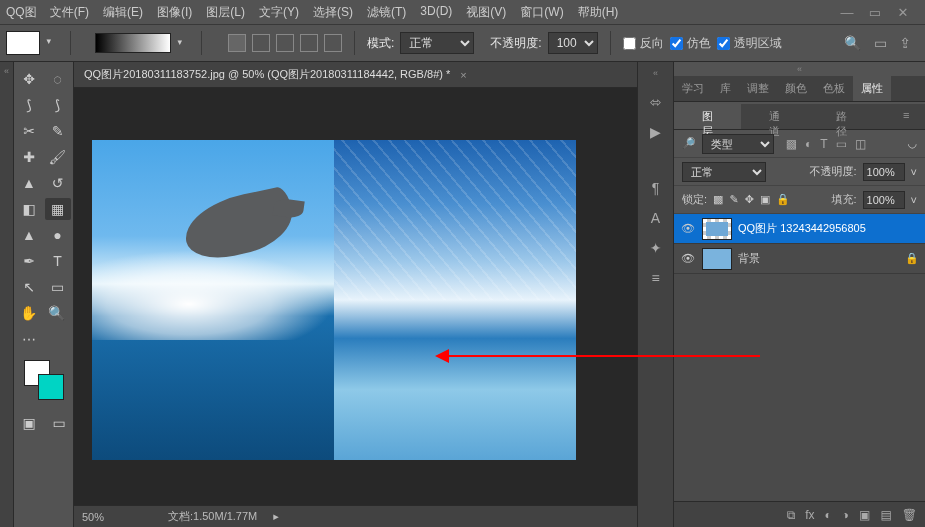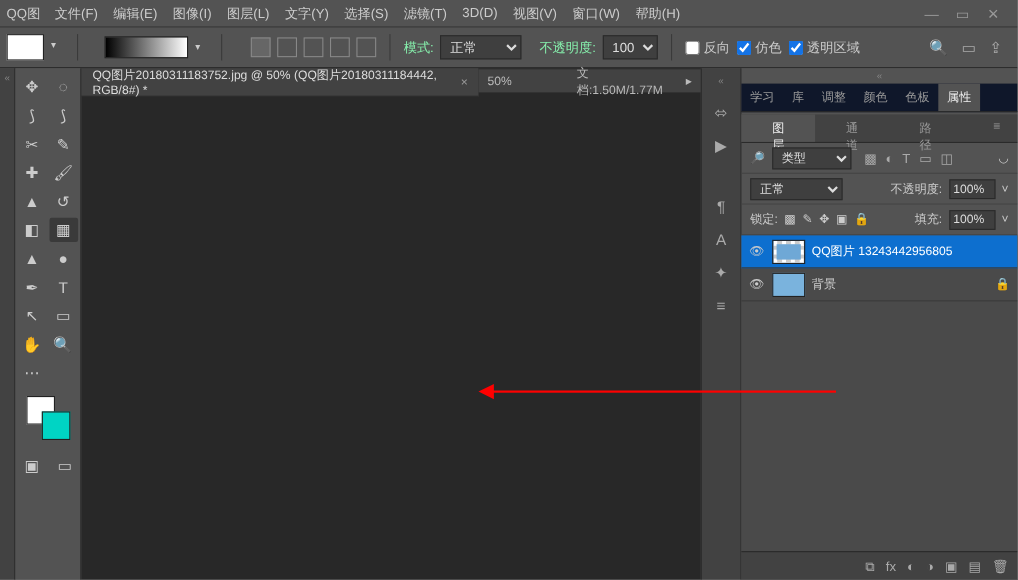--- a/index.html
+++ b/index.html
@@ -16,63 +16,63 @@
 
 .optionsbar { height: 38px; background: #535353; border-top: 1px solid #383838; border-bottom: 1px solid #2a2a2a; display: flex; align-items: center; padding: 0 6px; gap: 6px; }
 .swatch-btn { width: 34px; height: 24px; background: #fff; border: 1px solid #222; position: relative; }
 .swatch-btn::after { content: "▾"; position: absolute; right: -12px; top: 4px; font-size: 9px; color: #ccc; }
 .gradient-preview { width: 76px; height: 20px; background: linear-gradient(90deg, #000, #fff); border: 1px solid #222; margin-left: 12px; position: relative; }
 .gradient-preview::after { content: "▾"; position: absolute; right: -12px; top: 3px; font-size: 9px; color: #ccc; }
 .divider { width: 1px; height: 24px; background: #3a3a3a; margin: 0 6px; }
 .mode-icons { display: flex; gap: 6px; margin-left: 14px; }
 .mode-icons span { width: 18px; height: 18px; border: 1px solid #888; display: inline-block; }
 .mode-icons span.active { background: #666; }
-.label { font-size: 12px; color: #86efac; }
+.label { font-size: 12px; color: #e5e5e5; }
 .select { background: #3f3f3f; border: 1px solid #2a2a2a; color: #ddd; font-size: 12px; padding: 2px 4px; height: 22px; }
 .select.small { width: 74px; }
 .opacity-box { width: 50px; }
 .chk { display: inline-flex; align-items: center; gap: 4px; font-size: 12px; }
 .chk input { accent-color: #1473e6; }
 .right-icons { margin-left: auto; display: flex; gap: 12px; padding-right: 8px; color: #aaa; font-size: 14px; }
 
 
 .main { display: flex; height: calc(100% - 24px - 38px); }
 .left-strip { width: 14px; background: #424242; border-right: 1px solid #2a2a2a; padding-top: 4px; text-align: center; color: #888; font-size: 9px; }
 .toolbox { width: 60px; background: #535353; border-right: 1px solid #2a2a2a; padding: 6px 2px; }
 .toolbox-grid { display: grid; grid-template-columns: 1fr 1fr; gap: 4px 2px; }
 .tool { width: 26px; height: 22px; display: flex; align-items: center; justify-content: center; color: #ccc; font-size: 14px; border-radius: 2px; }
 .tool.sel { background: #3a3a3a; }
 .color-swatches { position: relative; width: 40px; height: 40px; margin: 10px auto 6px; }
 .fg-sw { position: absolute; top: 0; left: 0; width: 26px; height: 26px; background: #fff; border: 1px solid #222; }
 .bg-sw { position: absolute; bottom: 0; right: 0; width: 26px; height: 26px; background: #00d4c4; border: 1px solid #222; }
 .bottom-tools { display: grid; grid-template-columns: 1fr 1fr; gap: 4px; padding-top: 6px; }
 
 
-.canvas-area { flex: 1; background: #282828; display: flex; flex-direction: row; position: relative; }
+.canvas-area { flex: 1; background: #282828; display: flex; flex-direction: column; position: relative; }
 .doc-tab { height: 26px; background: #424242; display: flex; align-items: center; padding: 0 10px; border-bottom: 1px solid #2a2a2a; }
 .doc-tab span.title { color: #ddd; font-size: 11px; }
 .doc-tab .close { margin-left: 10px; color: #999; }
 .canvas-viewport { flex: 1; position: relative; overflow: hidden; }
 .canvas { position: absolute; left: 18px; top: 52px; width: 484px; height: 320px; background: #fff; }
 .canvas-half { position: absolute; top: 0; width: 50%; height: 100%; }
 .half-left { left: 0; background: linear-gradient(#4aa6e8 0%, #6fb9ee 30%, #dff1fa 45%, #1a6fad 55%, #0d4b7c 100%); }
 .dolphin { position: absolute; top: 56px; left: 92px; width: 110px; height: 58px; background: #5a5c5e; border-radius: 60% 10% 50% 40% / 60% 40% 60% 40%; transform: rotate(-12deg); }
 .dolphin::before { content: ""; position: absolute; right: -12px; top: 14px; width: 30px; height: 18px; background: #5a5c5e; border-radius: 50% 0 50% 0; transform: rotate(20deg); }
 .splash { position: absolute; left: 0; bottom: 120px; width: 100%; height: 90px; background: radial-gradient(ellipse at 40% 60%, #fff 0%, rgba(255,255,255,0.6) 40%, transparent 70%); }
 .half-right { right: 0; background: linear-gradient(#1e63b0 0%, #4a8fd0 20%, #9dc8ea 38%, #e8f3fb 50%, #2b7dbd 62%, #8ec9e8 78%, #5aa5d6 100%); }
 .half-right::before { content:""; position:absolute; inset:0; background: repeating-linear-gradient(50deg, rgba(255,255,255,0.25) 0 2px, transparent 2px 12px); mix-blend-mode: screen; opacity:0.6; height:50%; }
 .arrow { position: absolute; left: 440px; top: 355px; width: 320px; height: 2px; background: #f00; z-index: 50; }
 .arrow::before { content: ""; position: absolute; left: -12px; top: -6px; border: 7px solid transparent; border-right: 14px solid #f00; }
 .status-bar { height: 22px; background: #424242; border-top: 1px solid #2a2a2a; display: flex; align-items: center; font-size: 11px; color: #bbb; padding: 0 8px; gap: 16px; }
 .status-bar .zoom { width: 70px; }
 
 
 .mid-strip { width: 36px; background: #424242; border-left: 1px solid #2a2a2a; padding-top: 4px; display: flex; flex-direction: column; align-items: center; gap: 14px; color: #aaa; font-size: 14px; }
 .right-panel { width: 252px; background: #535353; border-left: 1px solid #2a2a2a; display: flex; flex-direction: column; }
-.panel-tabs { display: flex; height: 26px; background: #0f172a; align-items: stretch; border-bottom: 1px solid #2a2a2a; }
+.panel-tabs { display: flex; height: 26px; background: #404040; align-items: stretch; border-bottom: 1px solid #2a2a2a; }
 .panel-tabs span { padding: 5px 8px; font-size: 11px; color: #999; }
 .panel-tabs span.active { background: #535353; color: #eee; }
 .sub-tabs { display: flex; height: 26px; background: #424242; border-bottom: 1px solid #2a2a2a; margin-top: 2px; }
 .sub-tabs span { padding: 5px 28px; font-size: 11px; color: #999; }
 .sub-tabs span.active { background: #535353; color: #eee; }
 .panel-row { display: flex; align-items: center; padding: 4px 8px; gap: 6px; border-bottom: 1px solid #444; height: 28px; }
 .filter-sel { background: #3f3f3f; border: 1px solid #2a2a2a; color: #ddd; font-size: 11px; padding: 2px 4px; width: 72px; height: 20px; }
 .icon-row { display: flex; gap: 8px; color: #aaa; font-size: 12px; margin-left: 6px; }
 .blend-row input[type=text] { width: 42px; background: #3f3f3f; border: 1px solid #2a2a2a; color: #ddd; font-size: 11px; padding: 1px 3px; height: 18px; }
 .layers-list { flex: 1; background: #4a4a4a; }

